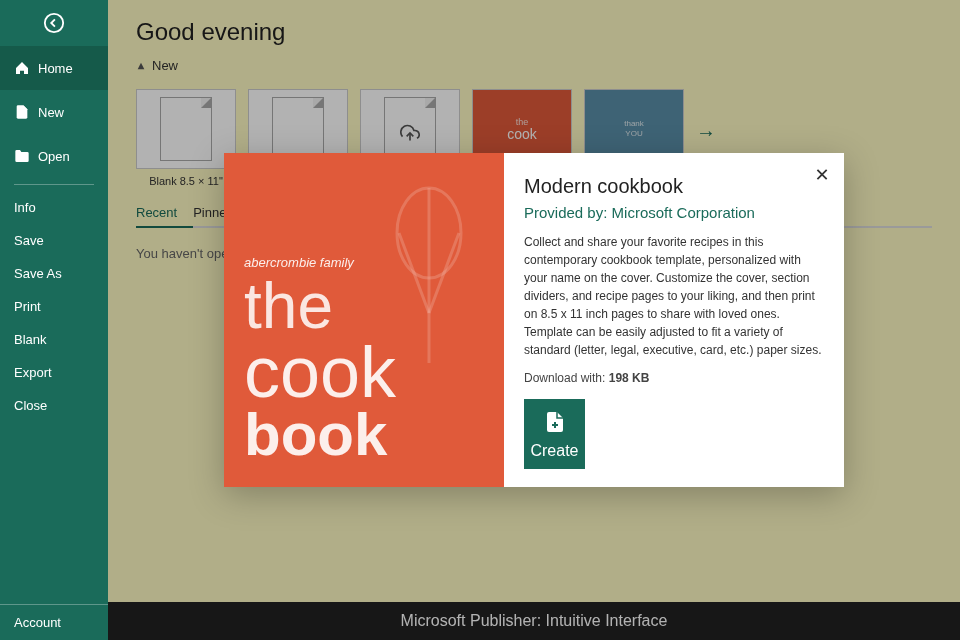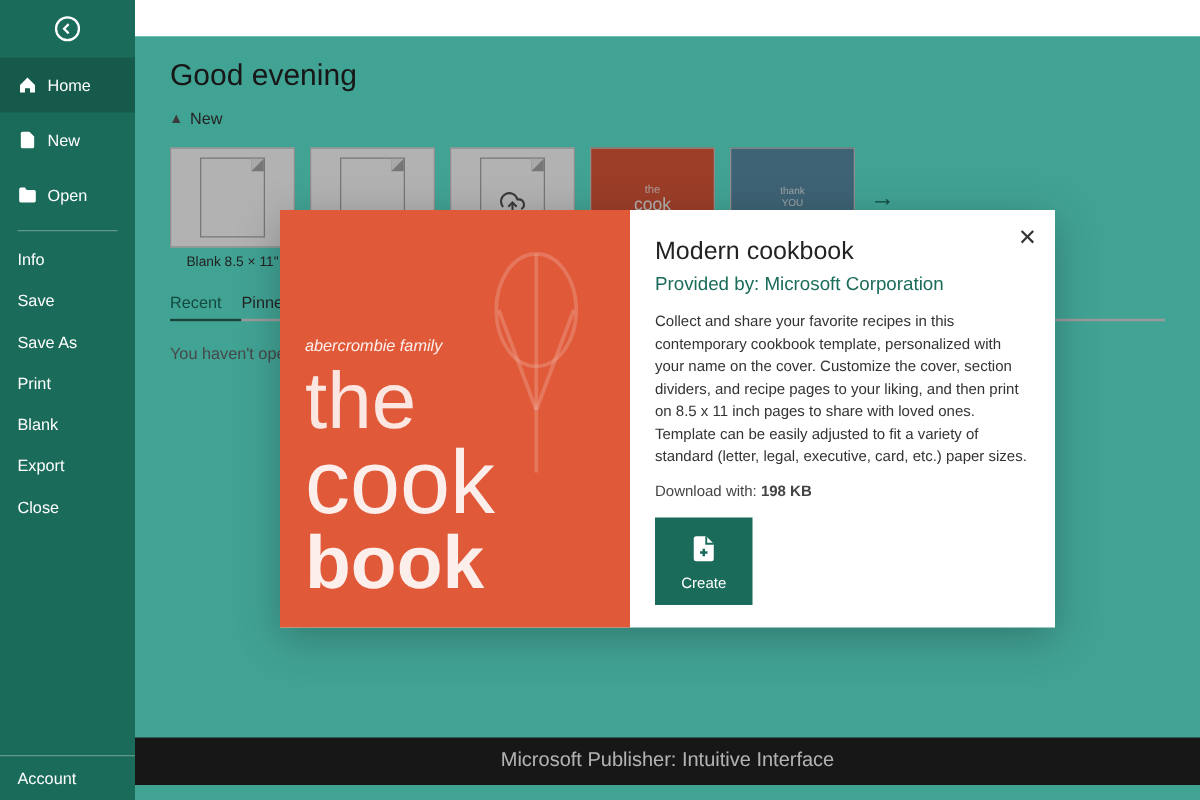--- a/index.html
+++ b/index.html
@@ -53,25 +53,24 @@
       padding: 10px 14px;
       font-size: 13px;
       color: white;
       cursor: pointer;
       border-top: 1px solid rgba(255,255,255,0.3);
     }
 
     
     .main-content {
       flex: 1;
-      background: #5eead4;
+      background: #fef9c3;
       display: flex;
       flex-direction: column;
       overflow: hidden;
-      margin-top: 29px;
     }
     .main-header {
       padding: 18px 28px 8px 28px;
       font-size: 24px;
       font-weight: 300;
       color: #222;
     }
     .new-section-label {
       display: flex;
       align-items: center;
@@ -308,38 +307,38 @@
       font-weight: 600;
     }
     .create-btn {
       display: flex;
       flex-direction: column;
       align-items: center;
       justify-content: center;
       background: #1a6b5a;
       color: white;
       border: none;
-      width: 78px;
+      width: 61px;
       height: 70px;
       cursor: pointer;
-      font-size: 12px;
+      font-size: 16px;
       gap: 6px;
     }
     .create-btn svg { width: 24px; height: 28px; fill: white; }
 
     
     .bottom-bar {
       background: #222;
       color: white;
       text-align: center;
       padding: 10px;
       font-size: 16px;
       font-weight: 300;
       position: absolute;
-      bottom: 12px; left: 0; right: 0;
+      bottom: 0; left: 0; right: 0;
     }
   </style>
 </head>
 <body>
 
 <div class="sidebar">
   <div class="sidebar-back">
     <svg viewBox="0 0 24 24">
         <circle cx="12" cy="12" r="10" fill="none" stroke="white" stroke-width="2"></circle>
         <polyline points="13,8 9,12 13,16" stroke="white" stroke-width="2" fill="none"></polyline>

